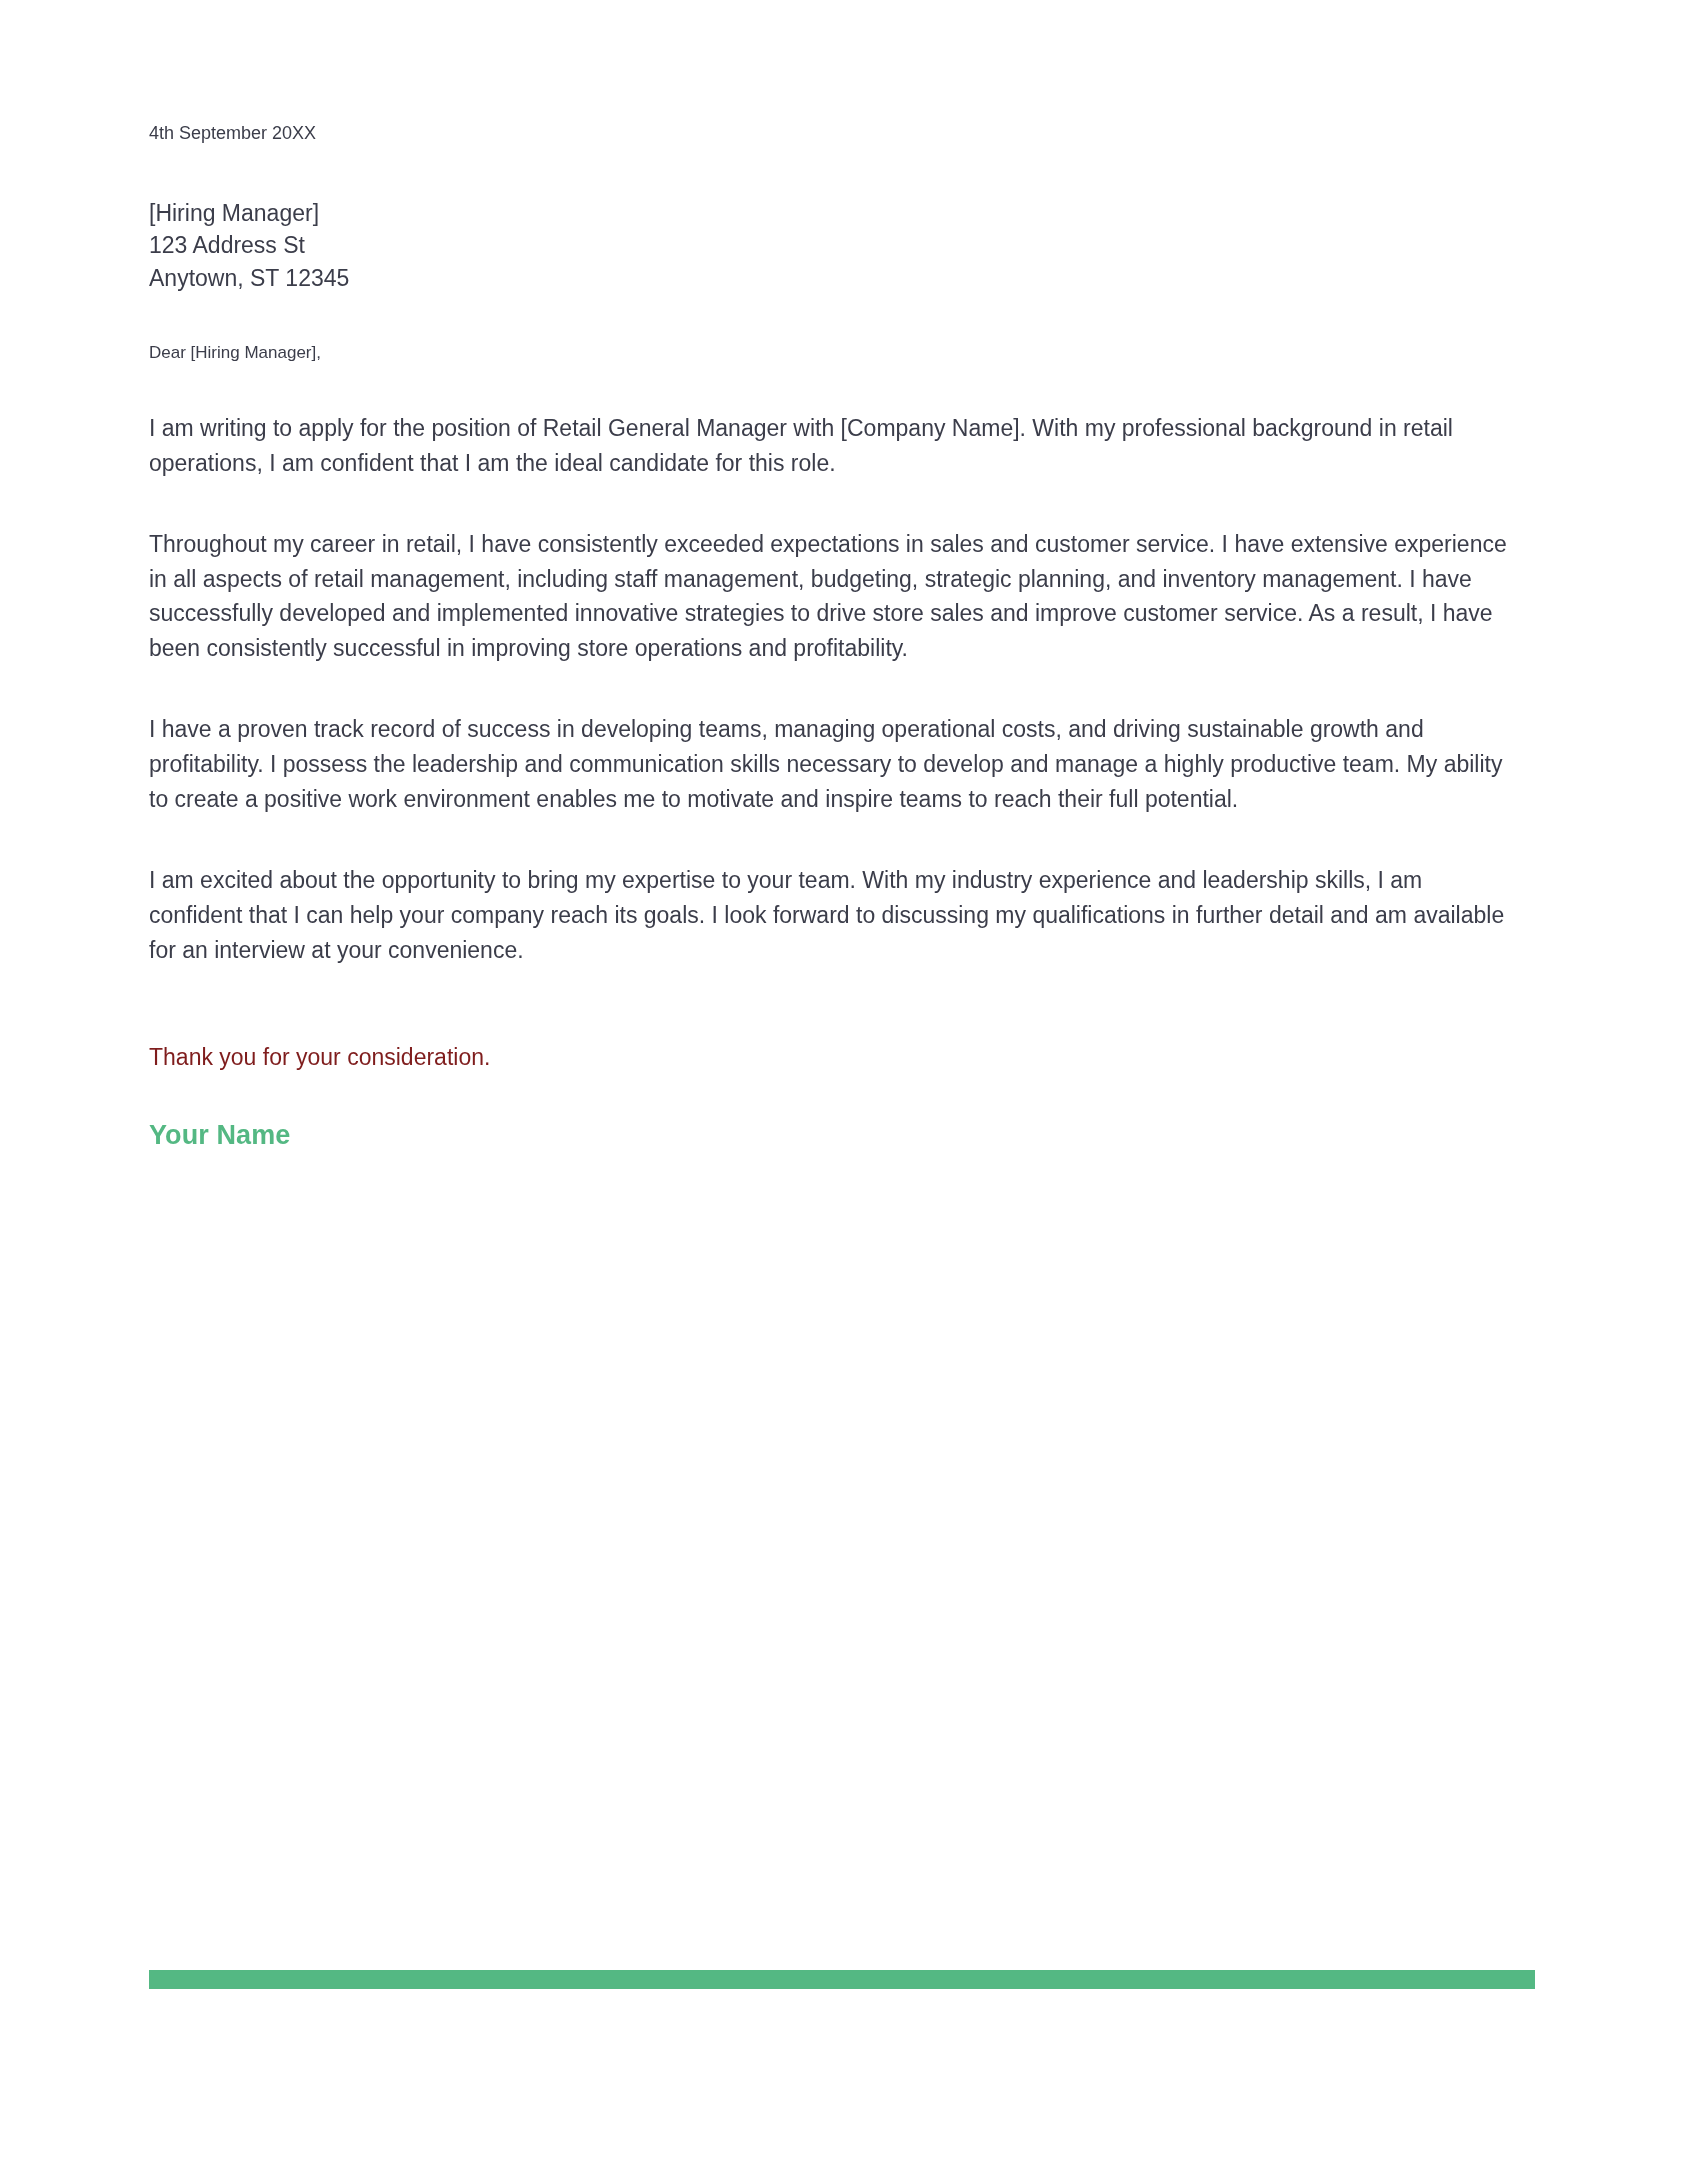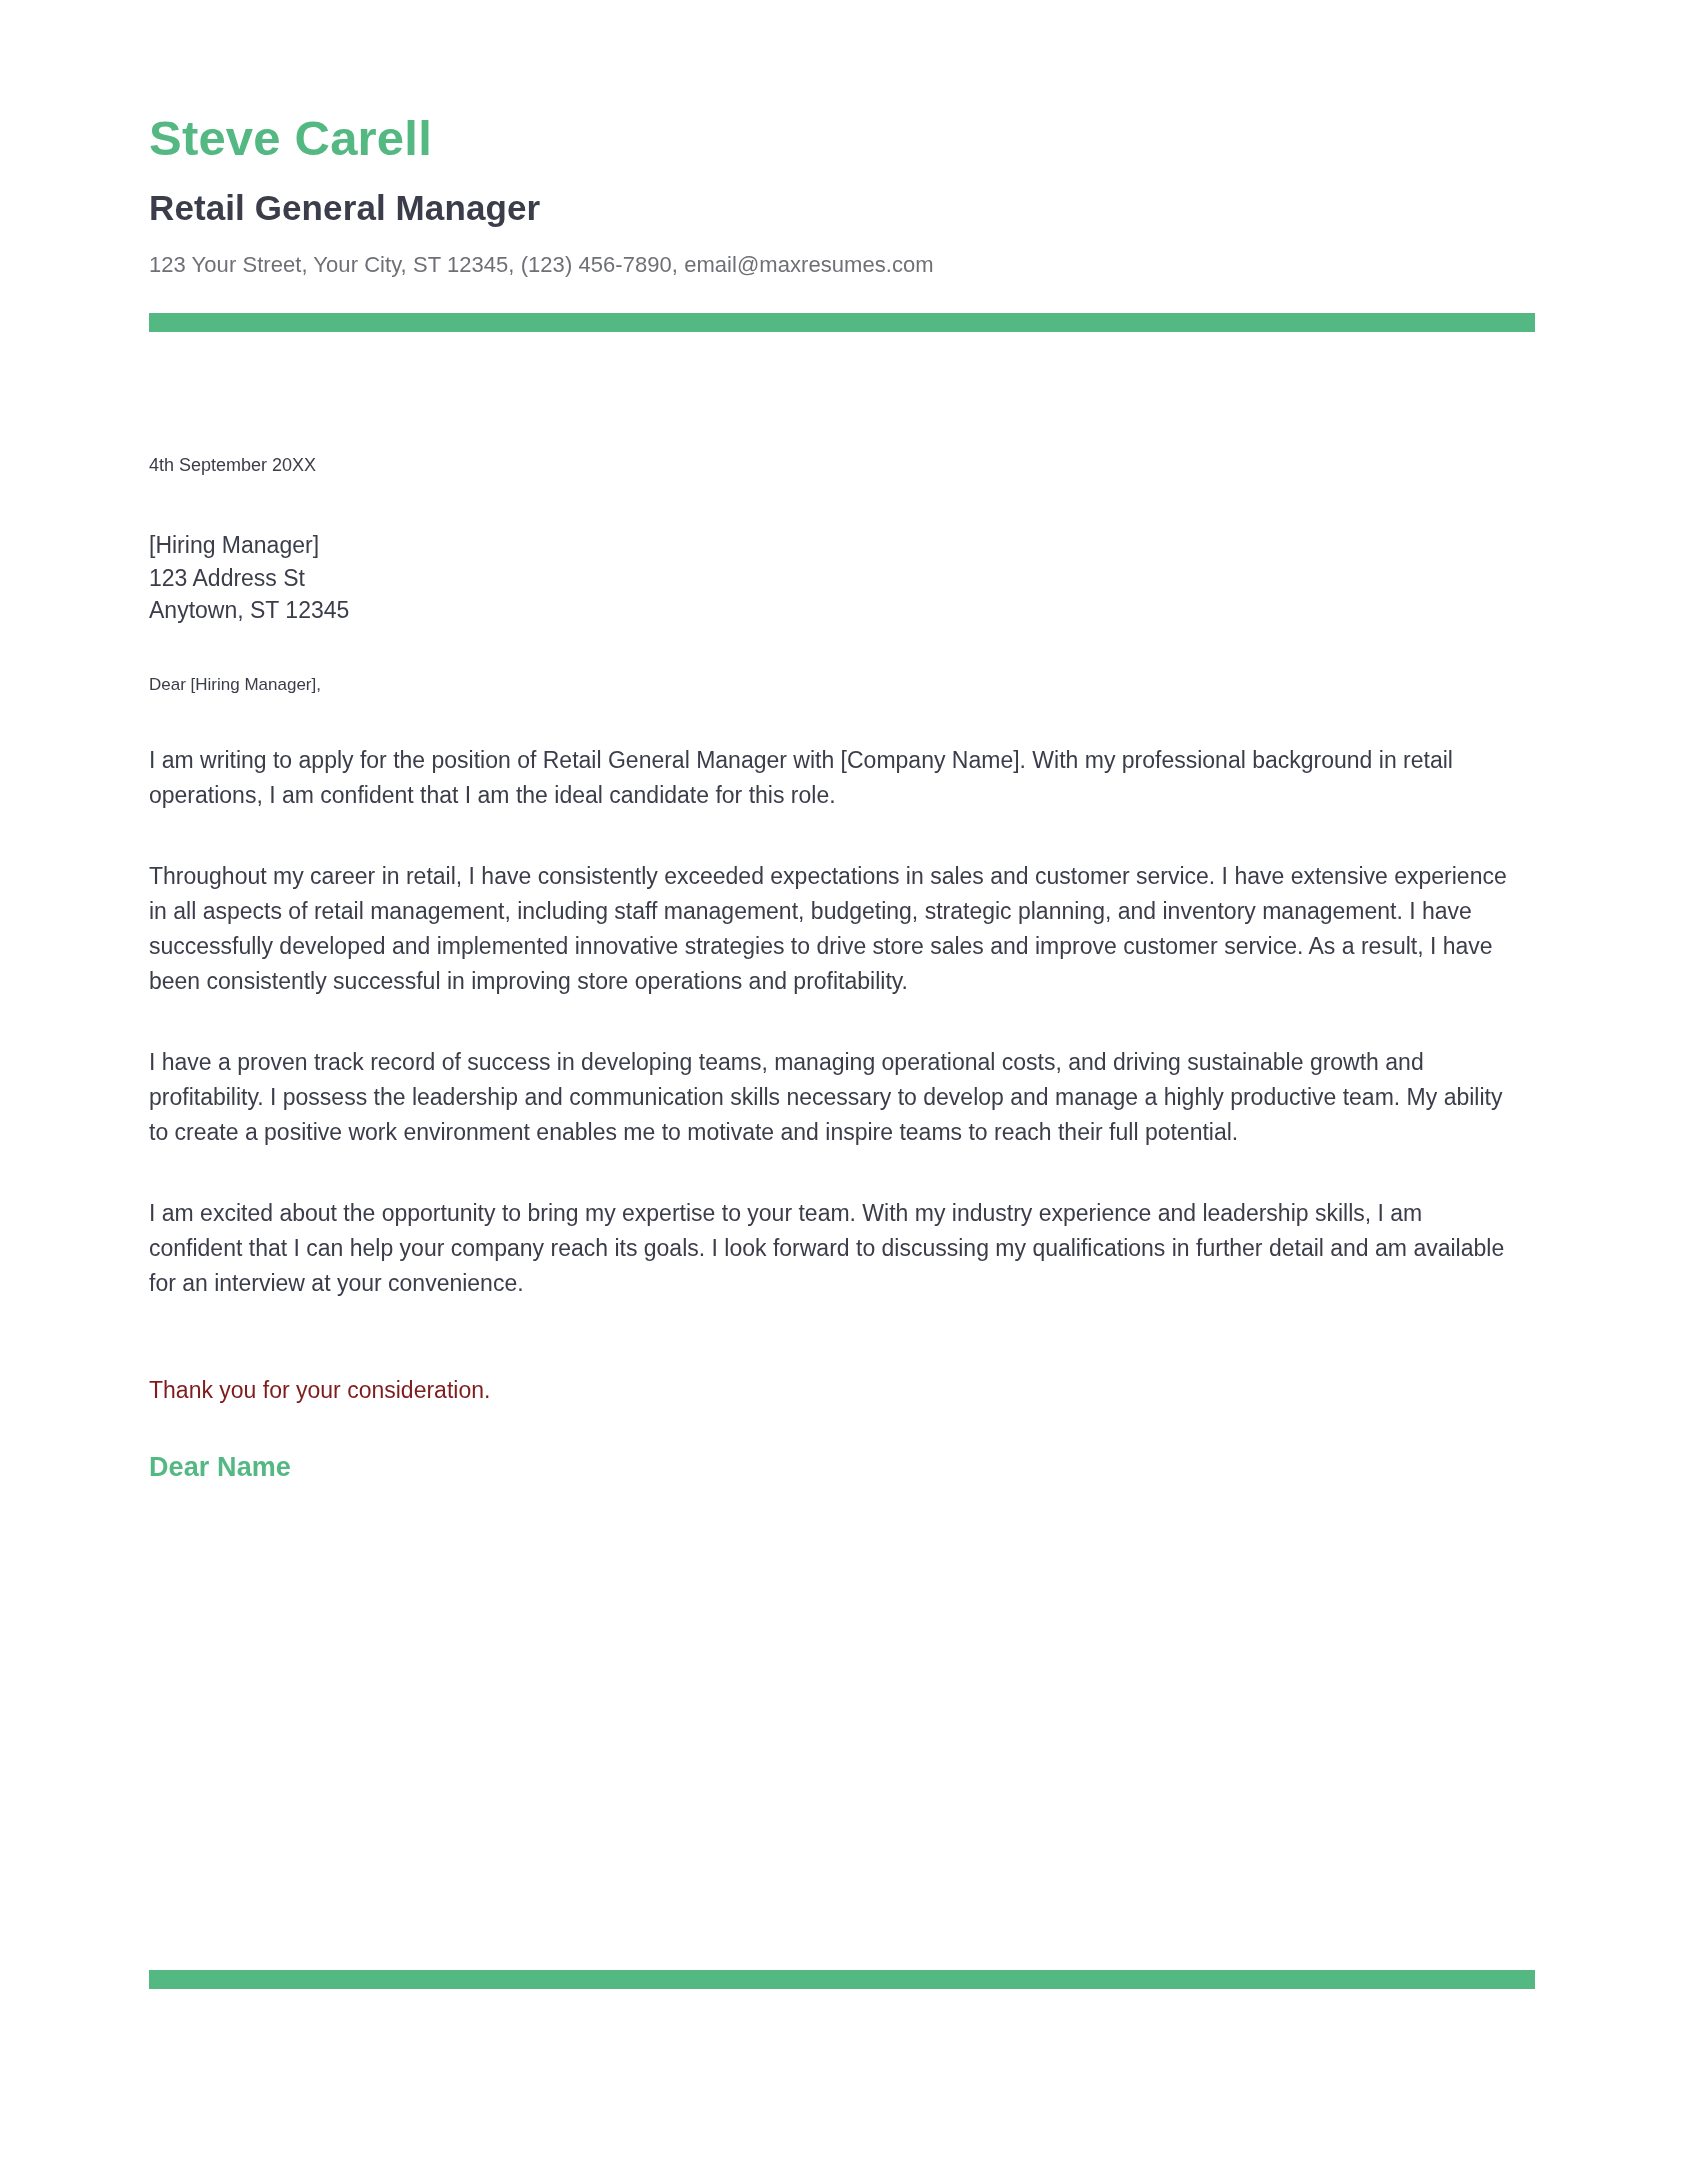--- a/index.html
+++ b/index.html
@@ -145,29 +145,20 @@
     letter-spacing: 0.1px;
   }
 </style>
 </head>
 <body>
 
 <div class="page">
 
   <div class="sheet">
 
-    <div class="letter-header">
-      <div class="candidate-name">Steve Carell</div>
-
-      <div class="job-title">Retail General Manager</div>
-
-      <div class="contact-line">123 Your Street, Your City, ST 12345, (123) 456-7890, email@maxresumes.com</div>
-
-      <div class="rule rule-top"></div>
-    </div>
 
     <div class="letter-body">
 
       <div class="letter-date">4th September 20XX</div>
 
       <div class="recipient-block">
         <span class="addr-line">[Hiring Manager]</span>
         <span class="addr-line">123 Address St</span>
         <span class="addr-line">Anytown, ST 12345</span>
       </div>
@@ -178,21 +169,21 @@
 
       <p class="para">Throughout my career in retail, I have consistently exceeded expectations in sales and customer service. I have extensive experience in all aspects of retail management, including staff management, budgeting, strategic planning, and inventory management. I have successfully developed and implemented innovative strategies to drive store sales and improve customer service. As a result, I have been consistently successful in improving store operations and profitability.</p>
 
       <p class="para">I have a proven track record of success in developing teams, managing operational costs, and driving sustainable growth and profitability. I possess the leadership and communication skills necessary to develop and manage a highly productive team. My ability to create a positive work environment enables me to motivate and inspire teams to reach their full potential.</p>
 
       <p class="para">I am excited about the opportunity to bring my expertise to your team. With my industry experience and leadership skills, I am confident that I can help your company reach its goals. I look forward to discussing my qualifications in further detail and am available for an interview at your convenience.</p>
 
       <div class="closing-thanks">Thank you for your consideration.</div>
 
 
-      <div class="signature-name">Dear Name</div>
+      <div class="signature-name">Your Name</div>
 
     </div>
   </div>
 
   <div class="rule-bottom"></div>
 
 </div>
 
 
 </body></html>

